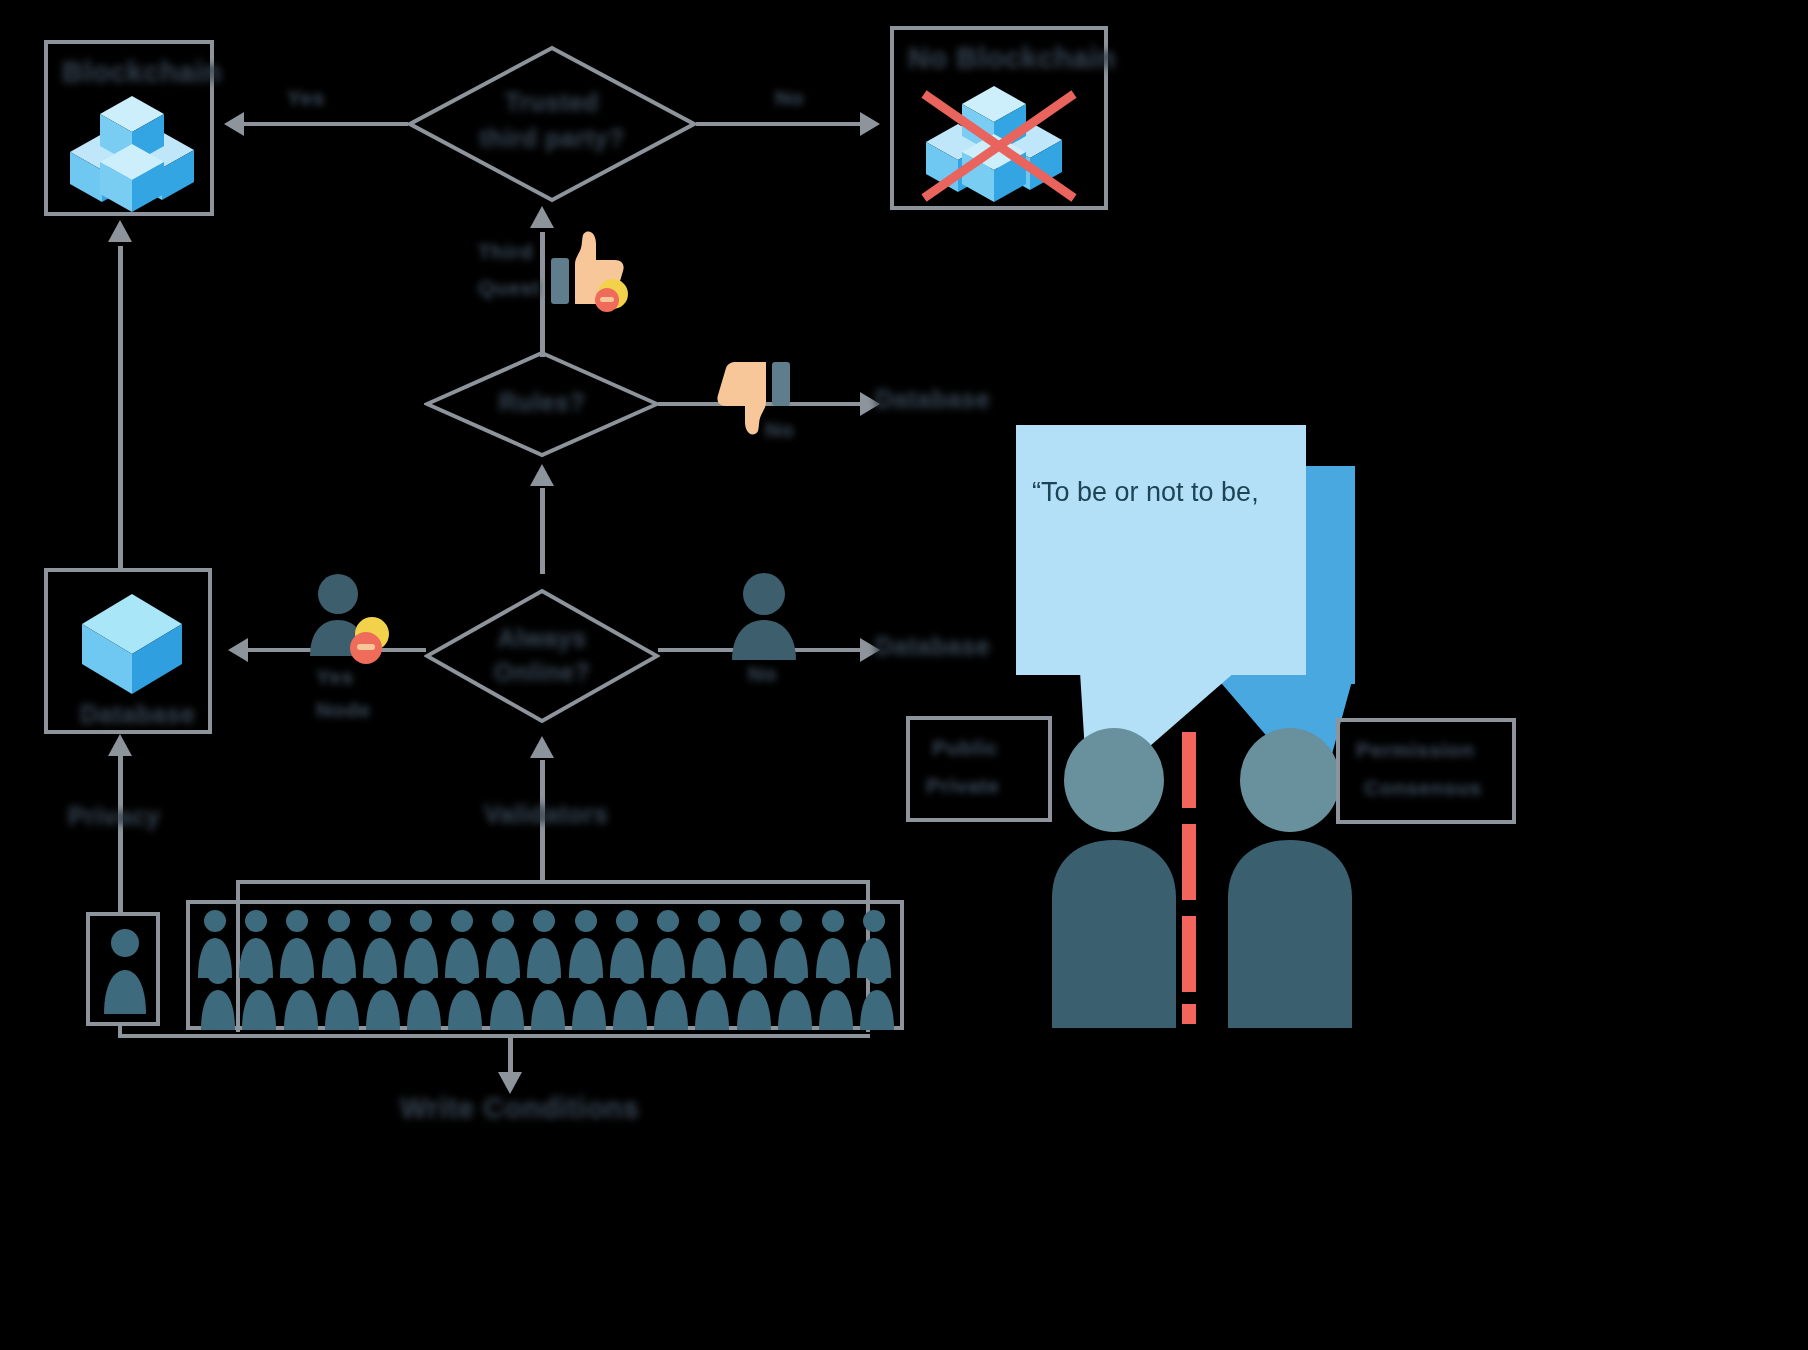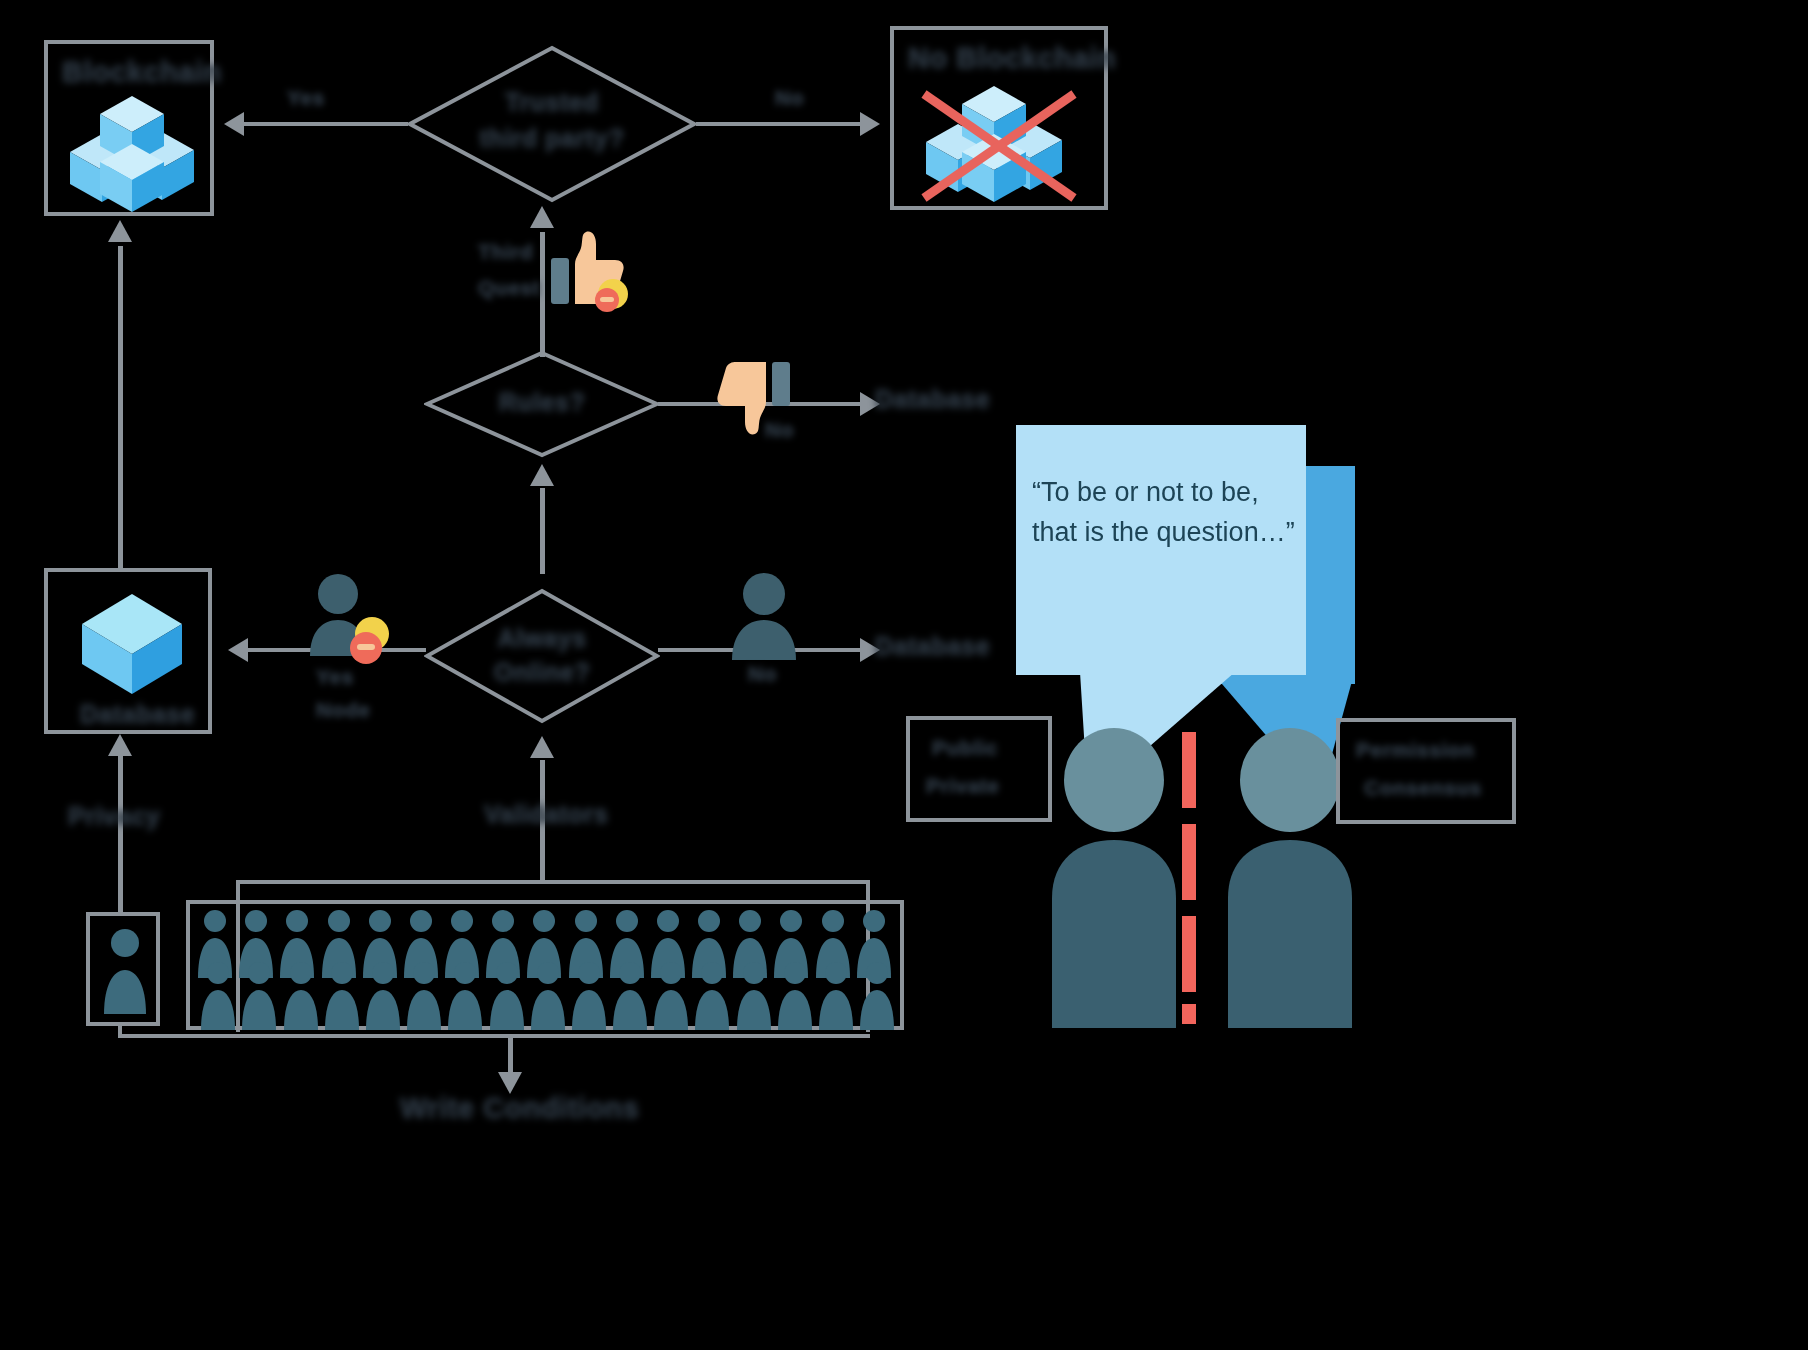--- a/index.html
+++ b/index.html
@@ -382,21 +382,20 @@
 
   <div class="bubble-back" style="left:1130px;top:466px;width:225px;height:218px;"></div>
   <svg class="abs" style="left:1210px;top:670px;" width="150" height="130">
     <polygon points="0,0 145,0 110,128" fill="#4aa8e0"></polygon>
   </svg>
   <div class="bubble-front" style="left:1016px;top:425px;width:290px;height:250px;"></div>
   <svg class="abs" style="left:1080px;top:672px;" width="160" height="130">
     <polygon points="0,0 155,0 8,128" fill="#b3e0f7"></polygon>
   </svg>
   <div class="bubble-text" style="left:1032px;top:472px;">“To be or not to be,</div>
-  <div class="bubble-text" style="left:1032px;top:512px;">that is the question…”</div>
 
   <svg class="abs" style="left:1046px;top:728px;" width="136" height="300" viewBox="0 0 136 300">
     <ellipse cx="68" cy="52" rx="50" ry="52" fill="#69909d"></ellipse>
     <path d="M6,300 L6,170 C6,132 32,112 68,112 C104,112 130,132 130,170 L130,300 Z" fill="#3a6070"></path>
   </svg>
   <svg class="abs" style="left:1222px;top:728px;" width="136" height="300" viewBox="0 0 136 300">
     <ellipse cx="68" cy="52" rx="50" ry="52" fill="#69909d"></ellipse>
     <path d="M6,300 L6,170 C6,132 32,112 68,112 C104,112 130,132 130,170 L130,300 Z" fill="#3a6070"></path>
   </svg>
   <div class="dash" style="left:1182px;top:732px;width:14px;height:76px;"></div>

